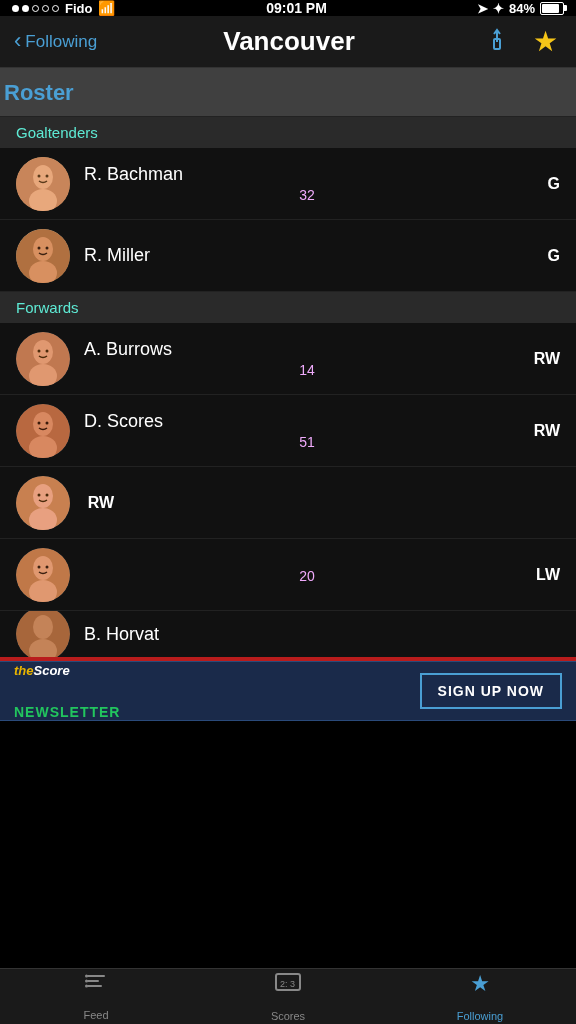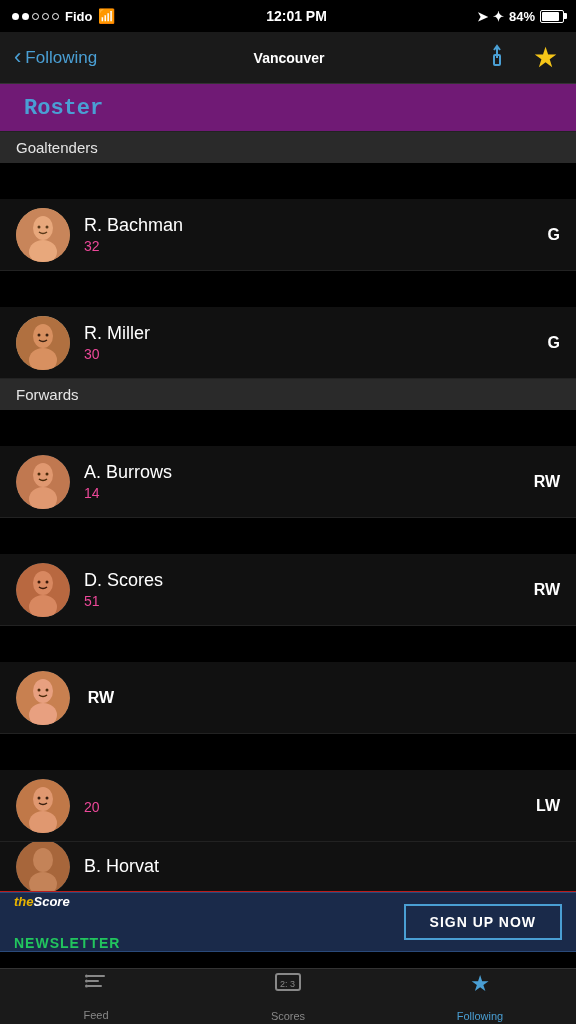--- a/index.html
+++ b/index.html
@@ -9,21 +9,21 @@
       min-height: 1024px;
       background: #000;
       font-family: -apple-system, 'Helvetica Neue', Arial, sans-serif;
       color: #fff;
       overflow-x: hidden;
     }
 
     
     .status-bar {
       background: #000;
-      height: 32px;
+      height: 16px;
       display: flex;
       align-items: center;
       justify-content: space-between;
       padding: 0 12px;
       font-size: 13px;
       font-weight: 600;
     }
     .status-left { display: flex; align-items: center; gap: 6px; }
     .status-dots { display: flex; gap: 3px; }
     .dot { width: 7px; height: 7px; border-radius: 50%; }
@@ -65,77 +65,75 @@
       display: flex; align-items: center; gap: 4px;
       color: #4a9fd4;
       font-size: 17px;
       cursor: pointer;
     }
     .nav-back-chevron {
       font-size: 22px;
       margin-top: -2px;
     }
     .nav-title {
-      font-size: 14px;
+      font-size: 26px;
       font-weight: 600;
       color: #fff;
     }
     .nav-actions { display: flex; align-items: center; gap: 16px; }
     .nav-share-btn, .nav-star-btn {
       background: none; border: none; cursor: pointer;
       padding: 4px;
     }
     .star-icon { font-size: 28px; color: #f5c518; }
 
     
     .roster-header {
-      background: #701a75;
-      padding: 12px 24px 10px;
+      background: #404040;
+      padding: 12px 4px 10px;
       border-bottom: 1px solid #222;
-      font-family: Liberation Mono, monospace;
     }
     .roster-title {
       color: #4a9fd4;
       font-size: 22px;
       font-weight: 700;
     }
 
     
     .category-header {
       background: #2a2a2a;
       padding: 7px 16px;
       font-size: 15px;
-      color: #e5e5e5;
+      color: #5eead4;
       font-weight: 500;
     }
 
     
     .player-row {
       display: flex;
       align-items: center;
       padding: 1px 16px;
       border-bottom: 1px solid #222;
       background: #111;
       cursor: pointer;
       min-height: 72px;
-      margin-top: 36px;
     }
     .player-avatar {
       width: 54px; height: 54px;
       border-radius: 50%;
       background: #555;
       overflow: hidden;
       flex-shrink: 0;
       margin-right: 14px;
       display: flex; align-items: center; justify-content: center;
       font-size: 22px;
     }
     .player-info { flex: 1; }
     .player-name { font-size: 18px; font-weight: 500; color: #fff; }
-    .player-number { font-size: 14px; color: #ec4899; margin-top: 2px; }
+    .player-number { font-size: 14px; color: #f0abfc; margin-top: 2px; text-align: center; }
     .player-position { font-size: 16px; font-weight: 600; color: #fff; min-width: 30px; text-align: right; }
     .avatar-1 { background: linear-gradient(160deg, #d4a574, #8b6343); }
     .avatar-2 { background: linear-gradient(160deg, #c8b090, #7a6040); }
 
     
     .ad-banner {
       background: #1a2a4a;
       height: 60px;
       display: flex;
       align-items: center;
@@ -143,21 +141,21 @@
       padding: 0 14px;
       border-top: 1px solid #2a4a7a;
       border-bottom: 1px solid #2a4a7a;
     }
     .ad-left { display: flex; flex-direction: column; gap: 24px; }
     .the-score-logo { font-size: 13px; font-style: italic; font-weight: 700; }
     .the-score-logo span { color: #e8b400; }
     .newsletter-text { font-size: 14px; font-weight: 700; color: #22c55e; letter-spacing: 1px; margin-top: 2px; }
     .sign-up-btn {
       border: 2.5px solid #4a9fd4;
-      padding: 8px 24px;
+      padding: 8px 16px;
       font-size: 14px;
       font-weight: 700;
       color: #fff;
       background: transparent;
       letter-spacing: 1px;
       cursor: pointer;
     }
 
     
     .tab-bar {
@@ -189,42 +187,42 @@
     
     .scroll-content {
       padding-bottom: 116px;
     }
 
     
     .player-row-partial {
       display: flex;
       align-items: center;
       padding: 10px 16px;
-      border-bottom: 1px solid #b91c1c;
+      border-bottom: 4px solid #b91c1c;
       background: #111;
       height: 50px;
       overflow: hidden;
     }
   </style>
 </head>
 <body>
 
 <div class="status-bar">
   <div class="status-left">
     <div class="status-dots">
       <div class="dot filled"></div>
       <div class="dot filled"></div>
       <div class="dot empty"></div>
       <div class="dot empty"></div>
       <div class="dot empty"></div>
     </div>
     <span class="status-carrier">Fido</span>
     <span class="wifi-icon">📶</span>
   </div>
-  <div class="status-center">12:01 PM</div>
+  <div class="status-center">09:01 PM</div>
   <div class="status-right">
     <span>➤</span>
     <span>✦</span>
     <span>84%</span>
     <div class="battery-container">
       <div class="battery-body">
         <div class="battery-fill"></div>
       </div>
     </div>
   </div>
@@ -284,21 +282,20 @@
         <circle cx="27" cy="27" r="27" fill="#b07040"></circle>
         <ellipse cx="27" cy="20" rx="10" ry="12" fill="#d89060"></ellipse>
         <ellipse cx="27" cy="44" rx="14" ry="12" fill="#d89060"></ellipse>
         <circle cx="23" cy="19" r="1.5" fill="#3a2010"></circle>
         <circle cx="31" cy="19" r="1.5" fill="#3a2010"></circle>
         <path d="M23 24 Q27 27 31 24" stroke="#3a2010" stroke-width="1.5" fill="none"></path>
       </svg>
     </div>
     <div class="player-info">
       <div class="player-name">R. Miller</div>
-      <div class="player-number">30</div>
     </div>
     <span class="player-position">G</span>
   </div>
 
   <div class="category-header">
     <span>Forwards</span>
   </div>
 
   <div class="player-row">
     <div class="player-avatar">

